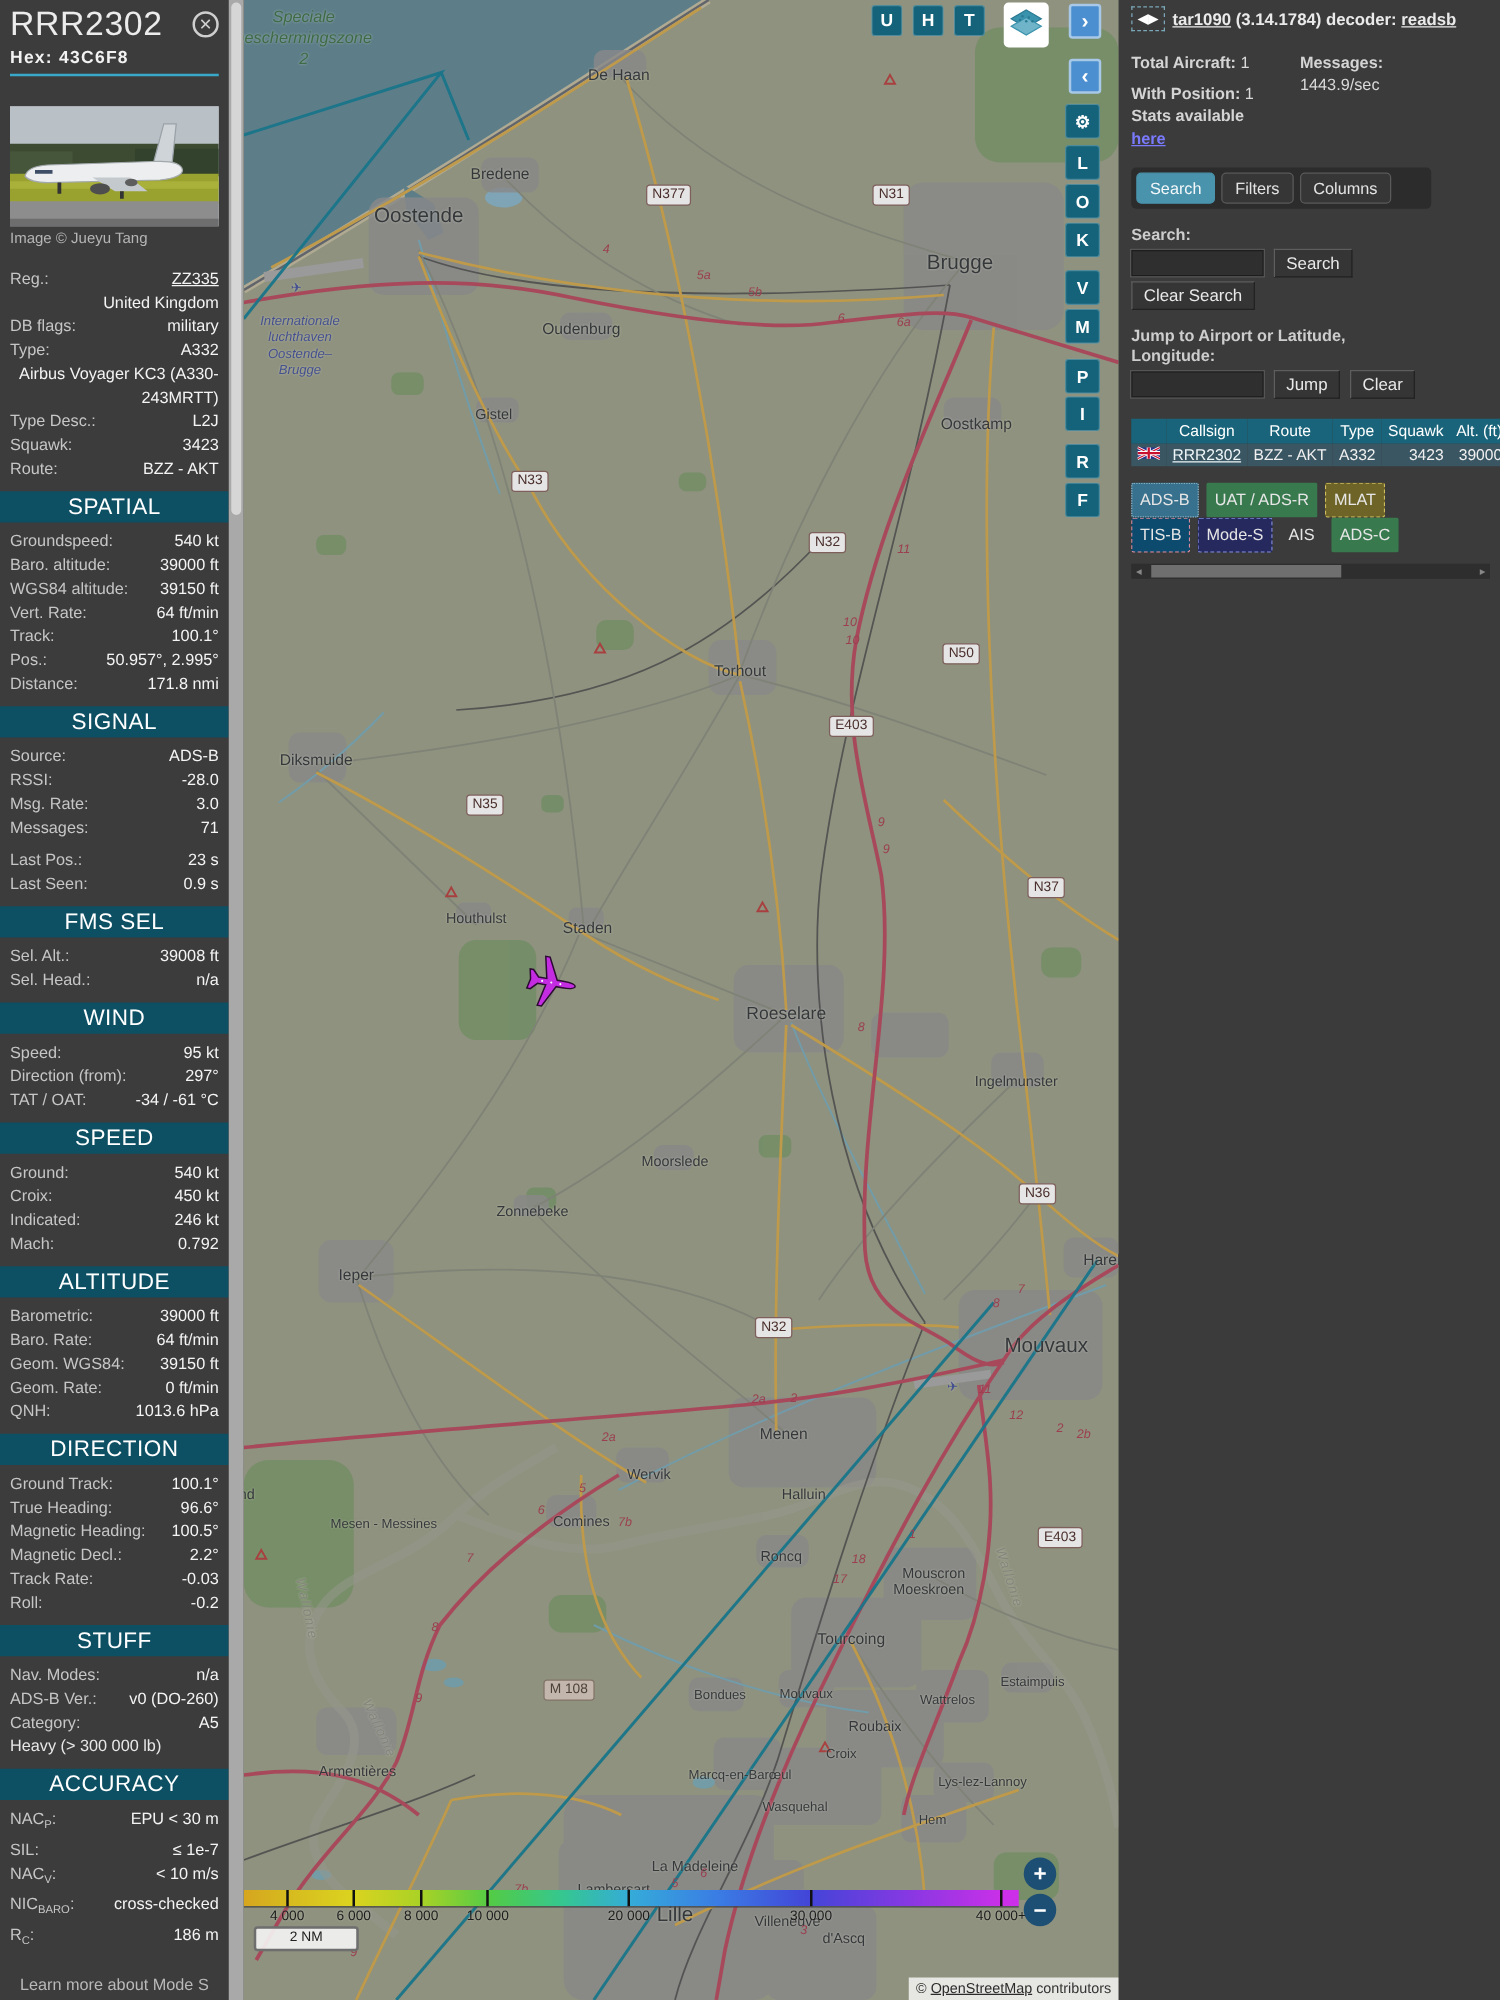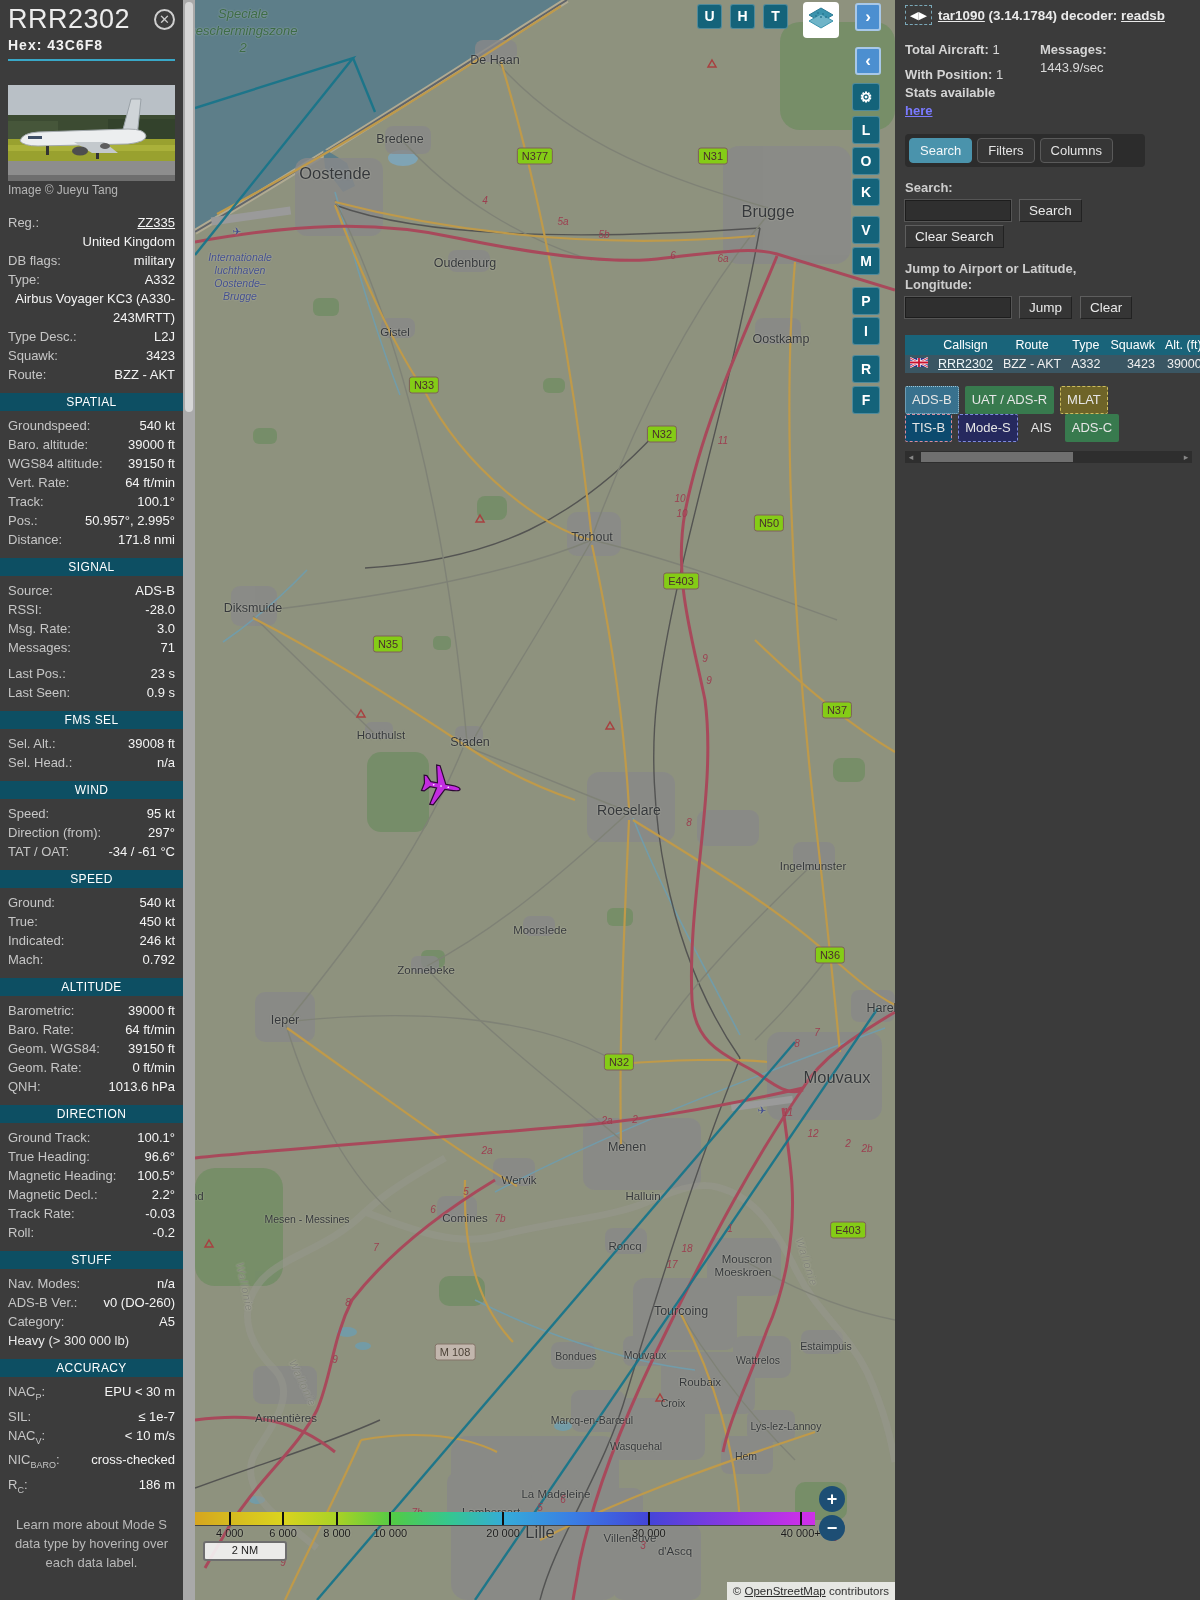--- a/index.html
+++ b/index.html
@@ -19,41 +19,41 @@
   .photo{margin:24px 8px 0 8px;height:96px;background:#b9c0c6;}
   .credit{color:#b5b5b5;font-size:12px;padding:2px 8px 0 8px;}
   .rows{margin-top:16px;}
   .drow{display:flex;justify-content:space-between;padding:0 8px;line-height:19px;}
   .drow .lbl{color:#c6c6c6;white-space:nowrap;}
   .drow .val{color:#f4f4f4;text-align:right;}
   .drow .val a,.val-link{color:#f4f4f4;text-decoration:underline;}
   .drow.wide{display:block;text-align:right;}
   .drow.wideleft{display:block;text-align:left;color:#e8e8e8;}
   .drow.gap{margin-top:7px;}
-  .sec-head{background:#0d4f63;color:#fff;text-align:center;font-size:12px;letter-spacing:.4px;
+  .sec-head{background:#0d4f63;color:#fff;text-align:center;font-size:18px;letter-spacing:.4px;
     padding:2px 0;margin:9px 0 5px 0;}
   sub{font-size:9px;}
   .lp-footer{color:#b9b9b9;text-align:center;padding:16px 6px 0 6px;line-height:19px;}
   #lp-scrollbar{position:absolute;left:183px;top:0;width:12px;height:1600px;background:#a9a9a9;}
   #lp-scrollbar .thumb{position:absolute;left:2px;top:2px;width:8px;height:410px;background:#d6d6d6;border-radius:4px;}
 
   
   #map{position:absolute;left:195px;top:0;width:700px;height:1600px;overflow:hidden;background:#8e927e;}
   #map-svg{position:absolute;left:0;top:0;}
   .mlabel{position:absolute;transform:translate(-50%,-50%);color:#35383b;white-space:nowrap;
     text-shadow:0 0 2px rgba(225,224,210,.55);pointer-events:none;}
   .mlabel.city{font-size:16.5px;}
   .mlabel.city2{font-size:14px;}
   .mlabel.town{font-size:12.5px;}
   .mlabel.vill{font-size:11.5px;}
   .mlabel.sm{font-size:10.5px;}
   .mlabel.zone{color:#3c6b46;font-style:italic;font-size:13px;white-space:pre-line;text-align:center;line-height:17px;}
   .mlabel.apt{color:#44508f;font-style:italic;font-size:10.5px;white-space:pre-line;text-align:center;line-height:13px;}
   .mlabel.reg{color:#83857b;font-style:italic;font-size:11px;letter-spacing:1px;}
-  .shield{position:absolute;transform:translate(-50%,-50%);background:#84cc16;border:1px solid #7e5f5c;
+  .shield{position:absolute;transform:translate(-50%,-50%);background:#e5e5e5;border:1px solid #7e5f5c;
     border-radius:3px;color:#4a2f2c;font-size:11px;padding:0 4px;line-height:15px;pointer-events:none;}
   .shield.mroad{background:#c2b6ad;border-color:#837468;color:#4d4338;}
   .junc{position:absolute;transform:translate(-50%,-50%);color:#9c3f50;font-size:10px;font-style:italic;pointer-events:none;}
   .mapbtn{position:absolute;width:25px;height:25px;background:#14637a;border:1px solid rgba(255,255,255,.25);
     border-radius:3px;color:#fff;font-weight:bold;font-size:14px;text-align:center;line-height:23px;padding:0;cursor:pointer;}
   .mapbtn.arrow{background:#4c8fd0;border:2px solid #a8c8e8;width:26px;height:28px;font-size:17px;line-height:24px;}
   .mapbtn.wide{width:28px;height:28px;line-height:26px;}
   .layersbtn{position:absolute;width:36px;height:36px;background:#fff;border:none;border-radius:4px;cursor:pointer;padding:2px;}
   .zoombtn{position:absolute;width:26px;height:26px;border-radius:50%;background:#1d4e74;color:#fff;border:none;
     font-size:18px;font-weight:bold;line-height:24px;text-align:center;padding:0;cursor:pointer;}
@@ -253,21 +253,21 @@
         <div class="drow">
           <span class="lbl">TAT / OAT:</span>
           <span class="val">-34 / -61 °C</span>
         </div>
         <div class="sec-head">SPEED</div>
         <div class="drow">
           <span class="lbl">Ground:</span>
           <span class="val">540 kt</span>
         </div>
         <div class="drow">
-          <span class="lbl">True:</span>
+          <span class="lbl">Croix:</span>
           <span class="val">450 kt</span>
         </div>
         <div class="drow">
           <span class="lbl">Indicated:</span>
           <span class="val">246 kt</span>
         </div>
         <div class="drow">
           <span class="lbl">Mach:</span>
           <span class="val">0.792</span>
         </div>

